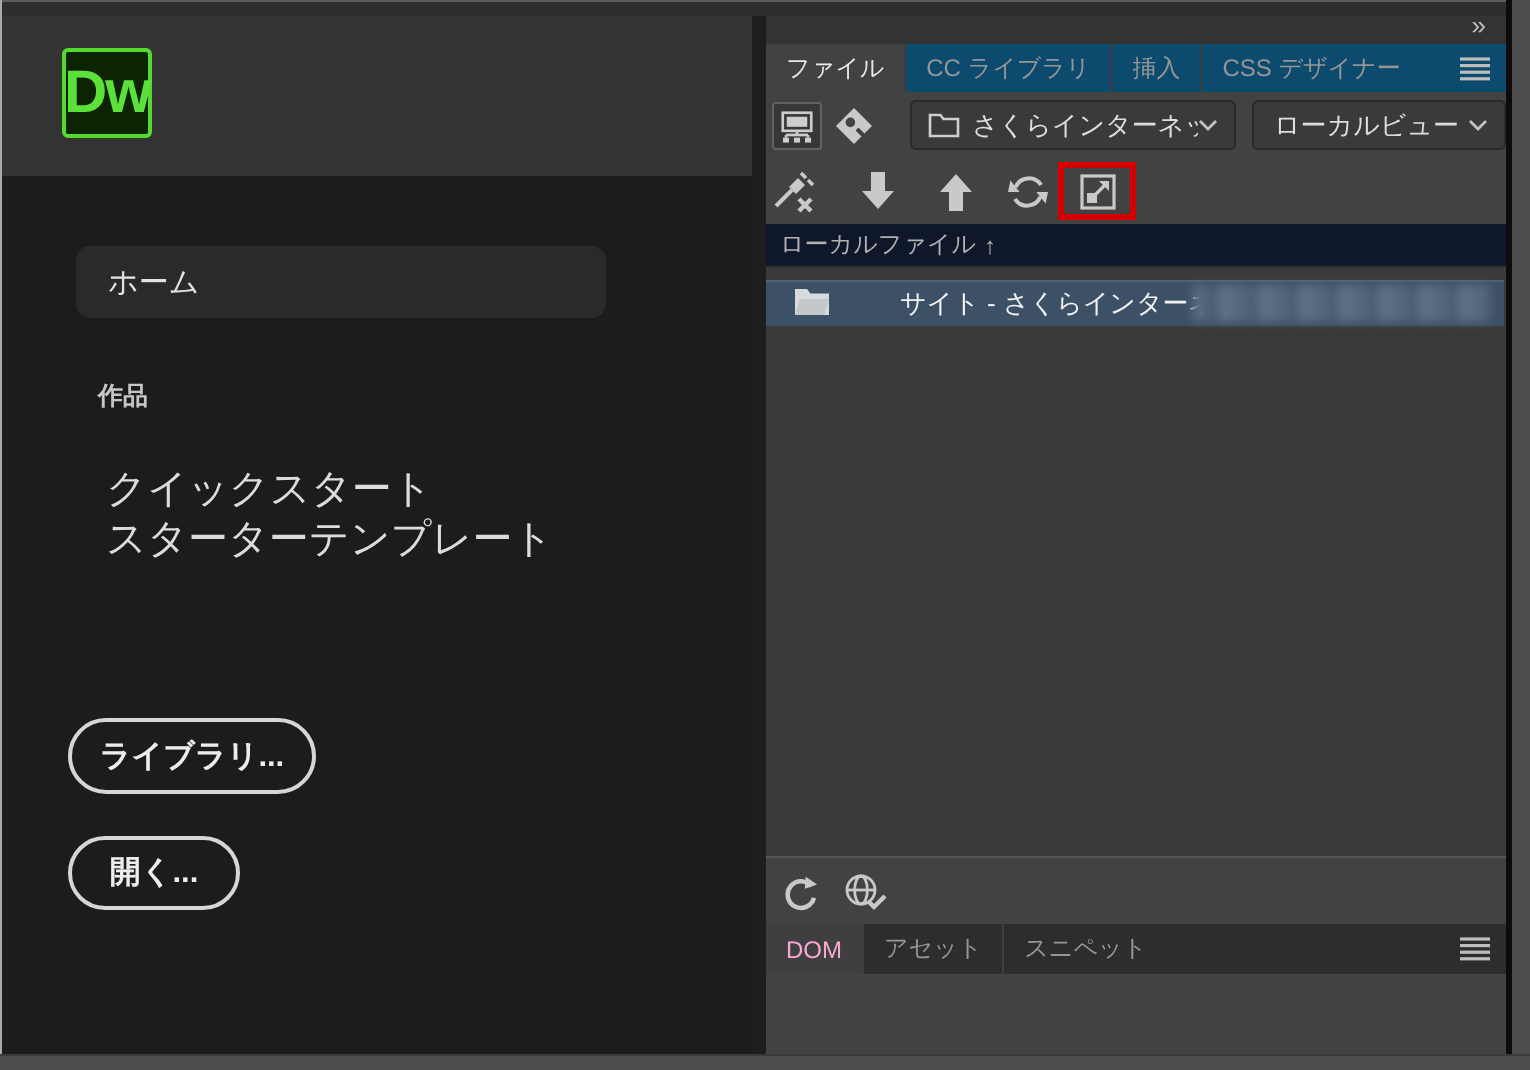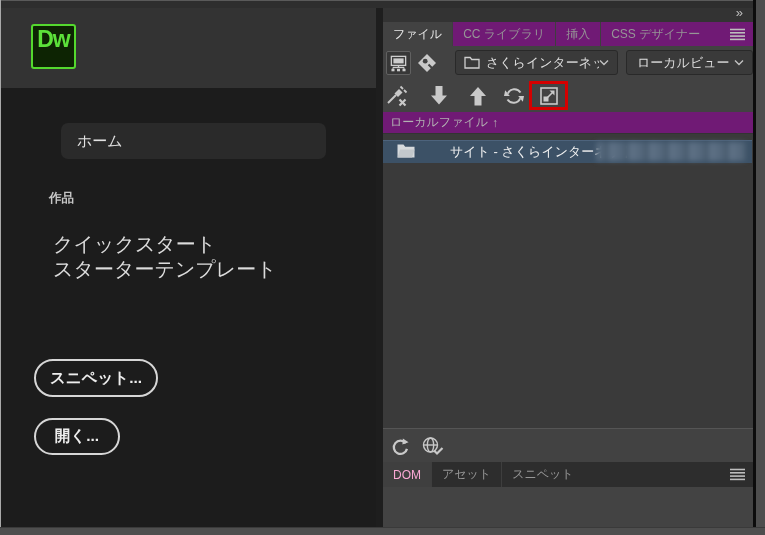--- a/index.html
+++ b/index.html
@@ -14,46 +14,46 @@
   .frame-right-line{position:absolute;left:753px;top:0;width:3px;height:535px;background:#0c0c0c;z-index:41;}
   .frame-right{position:absolute;left:756px;top:0;width:9px;height:535px;background:#4e4e4e;z-index:41;}
   .frame-bottom{position:absolute;left:0;top:527px;width:765px;height:8px;background:#4e4e4e;border-top:1px solid #3a3a3a;box-sizing:border-box;z-index:41;}
 
   
   .left-pane{position:absolute;left:1px;top:8px;width:375px;height:519px;background:#1c1c1c;}
   .left-header{position:absolute;left:0;top:0;width:375px;height:80px;background:#333333;}
   .dw-logo{
     position:absolute;left:30px;top:16px;width:45px;height:45px;box-sizing:border-box;
     border:2.5px solid #54d92e;border-radius:3px;background:#0d2403;
-    display:flex;justify-content:center;
-    color:#5ce13a;font-weight:bold;font-size:23px;letter-spacing:-1px;
+    display:flex;align-items:center;justify-content:center;
+    color:#5ce13a;font-weight:bold;font-size:30px;letter-spacing:-1px;
   }
   .home-pill{
     position:absolute;left:37px;top:115px;width:265px;height:36px;box-sizing:border-box;
     background:#2a2a2a;border-radius:7px;display:flex;align-items:center;
-    padding-left:16px;color:#e2e2e2;font-size:15px;cursor:default;margin-left:23px;
+    padding-left:16px;color:#e2e2e2;font-size:15px;cursor:default;
   }
   .nav-section{position:absolute;left:48px;top:182px;color:#c6c6c6;font-size:12.5px;font-weight:bold;}
   .nav-item{position:absolute;left:52px;color:#dcdcdc;font-size:20px;cursor:default;}
   .nav-item.qs{top:223px;}
   .nav-item.st{top:248px;}
   .pill-btn{
     position:absolute;left:33px;box-sizing:border-box;border:2px solid #d6d6d6;border-radius:20px;
     background:transparent;color:#ededed;font-weight:bold;font-size:15.5px;
     display:flex;align-items:center;justify-content:center;cursor:default;
   }
   .btn-new{top:351px;width:124px;height:38px;}
   .btn-open{top:410px;width:86px;height:37px;}
 
   
   .panel{position:absolute;left:383px;top:8px;width:371px;height:519px;background:#424242;}
   .collapse-row{position:absolute;left:0;top:0;width:371px;height:14px;background:#333333;}
   .collapse-glyph{position:absolute;right:12px;top:-2px;color:#bdbdbd;font-size:13px;letter-spacing:-1px;line-height:14px;cursor:default;}
 
-  .tabbar{position:absolute;left:0;width:371px;height:24px;background:#701a75;display:flex;align-items:stretch;}
+  .tabbar{position:absolute;left:0;width:371px;height:24px;background:#0c4a6e;display:flex;align-items:stretch;}
   .tabbar.top{top:14px;}
   .tabbar.bottom{top:454px;height:25px;background:#2d2d2d;}
   .tab{display:flex;align-items:center;padding:0 10px;font-size:12px;color:#969696;white-space:nowrap;cursor:default;}
   .tab + .tab{border-left:1px solid #3e3e3e;}
   .tabbar.top .tab.active{background:#424242;color:#e8e8e8;border-left:none;}
   .tabbar.bottom .tab.active{background:#3f3f3f;color:#f9a8d4;}
   .tab-spacer{flex:1;}
   .panel-menu{display:flex;align-items:center;justify-content:center;width:34px;cursor:default;}
 
   .toolbar1{position:absolute;left:0;top:38px;width:371px;height:34px;}
@@ -75,21 +75,21 @@
   .icon-get{left:46px;top:5px;}
   .icon-put{left:85px;top:5px;}
   .icon-sync{left:120px;top:5px;}
   .red-box{
     position:absolute;left:146px;top:1px;width:39px;height:29px;box-sizing:border-box;
     border:3px solid #d40000;display:flex;align-items:center;justify-content:center;
   }
 
   .list-header{
     position:absolute;left:0;top:104px;width:371px;height:22px;box-sizing:border-box;
-    background:#701a75;border-bottom:1px solid #333;display:flex;align-items:center;
+    background:#0f172a;border-bottom:1px solid #333;display:flex;align-items:center;
     padding-left:7px;color:#b2b2b2;font-size:12px;cursor:default;
   }
   .sort-arrow{margin-left:4px;color:#b2b2b2;font-size:12px;}
 
   .file-list{position:absolute;left:0;top:126px;width:371px;height:294px;background:#3a3a3a;}
   .file-row{
     position:absolute;left:0;top:6px;width:369px;height:23px;background:#3c5166;
     box-shadow:inset 0 1px 0 #4d637c;display:flex;align-items:center;cursor:default;
   }
   .file-row .row-folder{position:absolute;left:14px;top:4px;}
@@ -123,21 +123,21 @@
     <div class="home-pill">
       <span>ホーム</span>
     </div>
 
     <div class="nav-section">作品</div>
 
     <div class="nav-item qs">クイックスタート</div>
     <div class="nav-item st">スターターテンプレート</div>
 
     <div class="pill-btn btn-new">
-      <span>スニペット...</span>
+      <span>ライブラリ...</span>
     </div>
     <div class="pill-btn btn-open">
       <span>開く...</span>
     </div>
   </div>
 
   <div class="panel">
 
     <div class="collapse-row">
       <span class="collapse-glyph">»</span>

